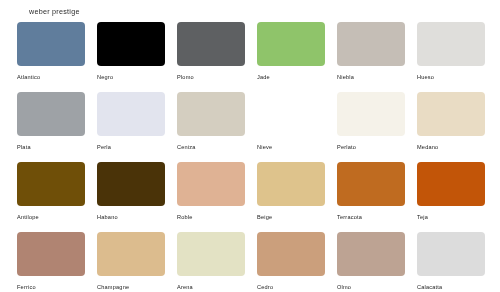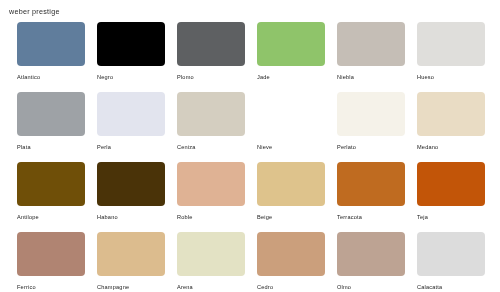--- a/index.html
+++ b/index.html
@@ -15,21 +15,21 @@
   }
   #page {
     position: relative;
     width: 500px;
     height: 292px;
     background: #ffffff;
     box-sizing: border-box;
   }
   #brand-title {
     position: absolute;
-    left: 9px;
+    left: 29px;
     top: 7px;
     font-size: 7.2px;
     letter-spacing: 0.25px;
     color: #2b2b2b;
     font-weight: 400;
     white-space: nowrap;
   }
   #swatch-grid {
     position: absolute;
     left: 17px;

